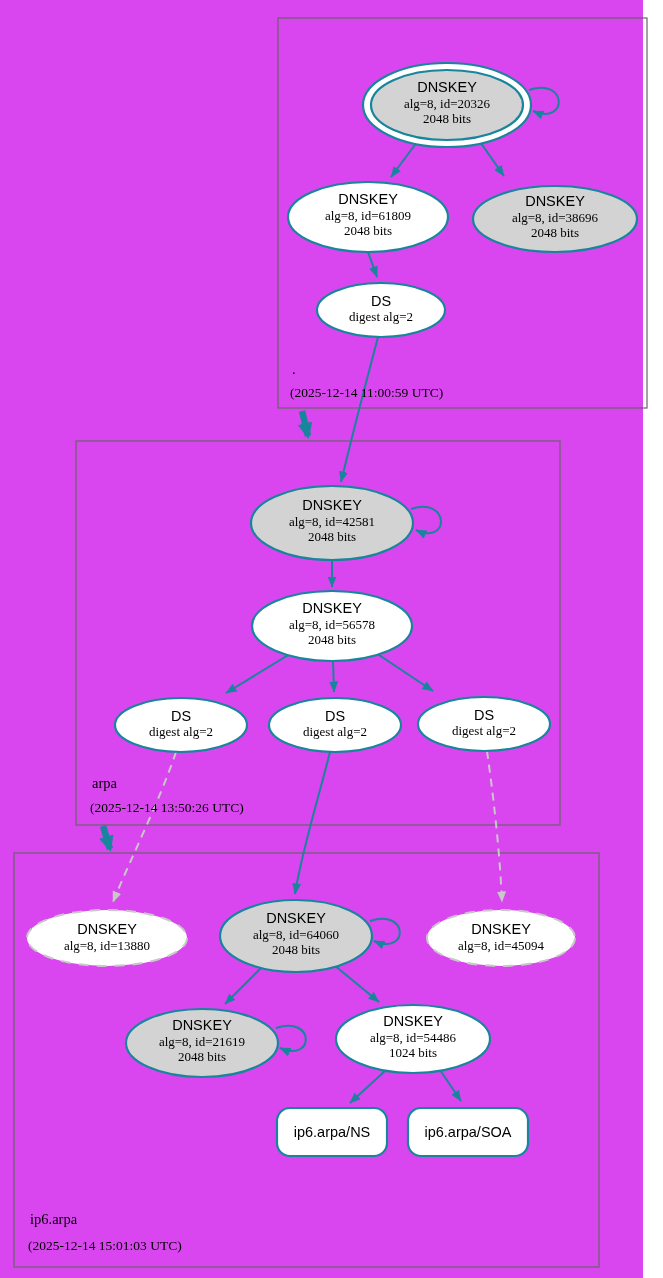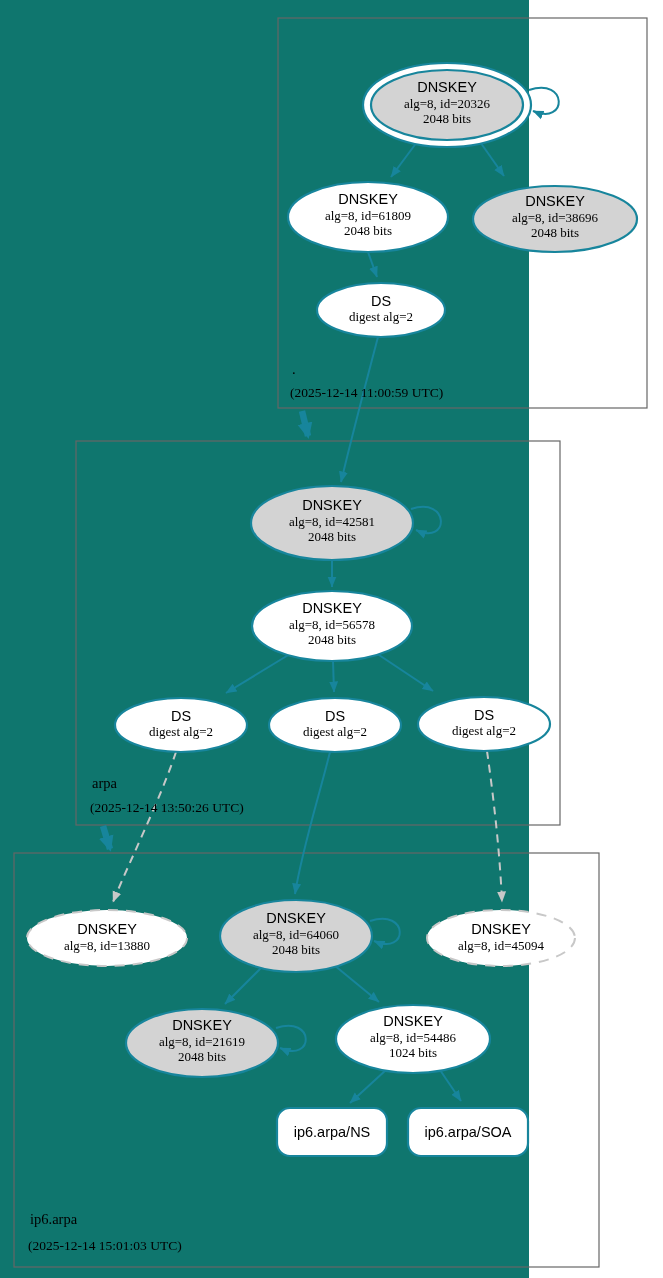--- a/index.html
+++ b/index.html
@@ -1,16 +1,16 @@
 <!DOCTYPE html>
 <html><head>
 <meta charset="utf-8">
 <style>
   html,body{margin:0;padding:0;background:#ffffff;}
-  .stage{position:relative;width:529px;height:1278px;background:#0f766e;font-family:"Liberation Serif",serif;}
+  .stage{position:relative;width:643px;height:1278px;background:#d946ef;font-family:"Liberation Serif",serif;}
   svg{display:block;}
   .zone-box{fill:none;stroke:#666666;stroke-width:1.2;}
   .edge{stroke:#17859c;stroke-width:2;fill:none;}
   .edge-thick{stroke:#17859c;stroke-width:6.5;fill:none;}
   .edge-dashed{stroke:#c8c8c8;stroke-width:2;fill:none;stroke-dasharray:8,6;}
   .n-white{fill:#ffffff;stroke:#17859c;stroke-width:2.2;}
   .n-gray{fill:#d3d3d3;stroke:#17859c;stroke-width:2.2;}
   .n-dashed{fill:#ffffff;stroke:#c8c8c8;stroke-width:2;stroke-dasharray:10,8;}
   .rrset{fill:#ffffff;stroke:#17859c;stroke-width:2.2;}
   .t-title{font-family:"Liberation Sans",sans-serif;font-size:14.5px;fill:#000;text-anchor:middle;}

